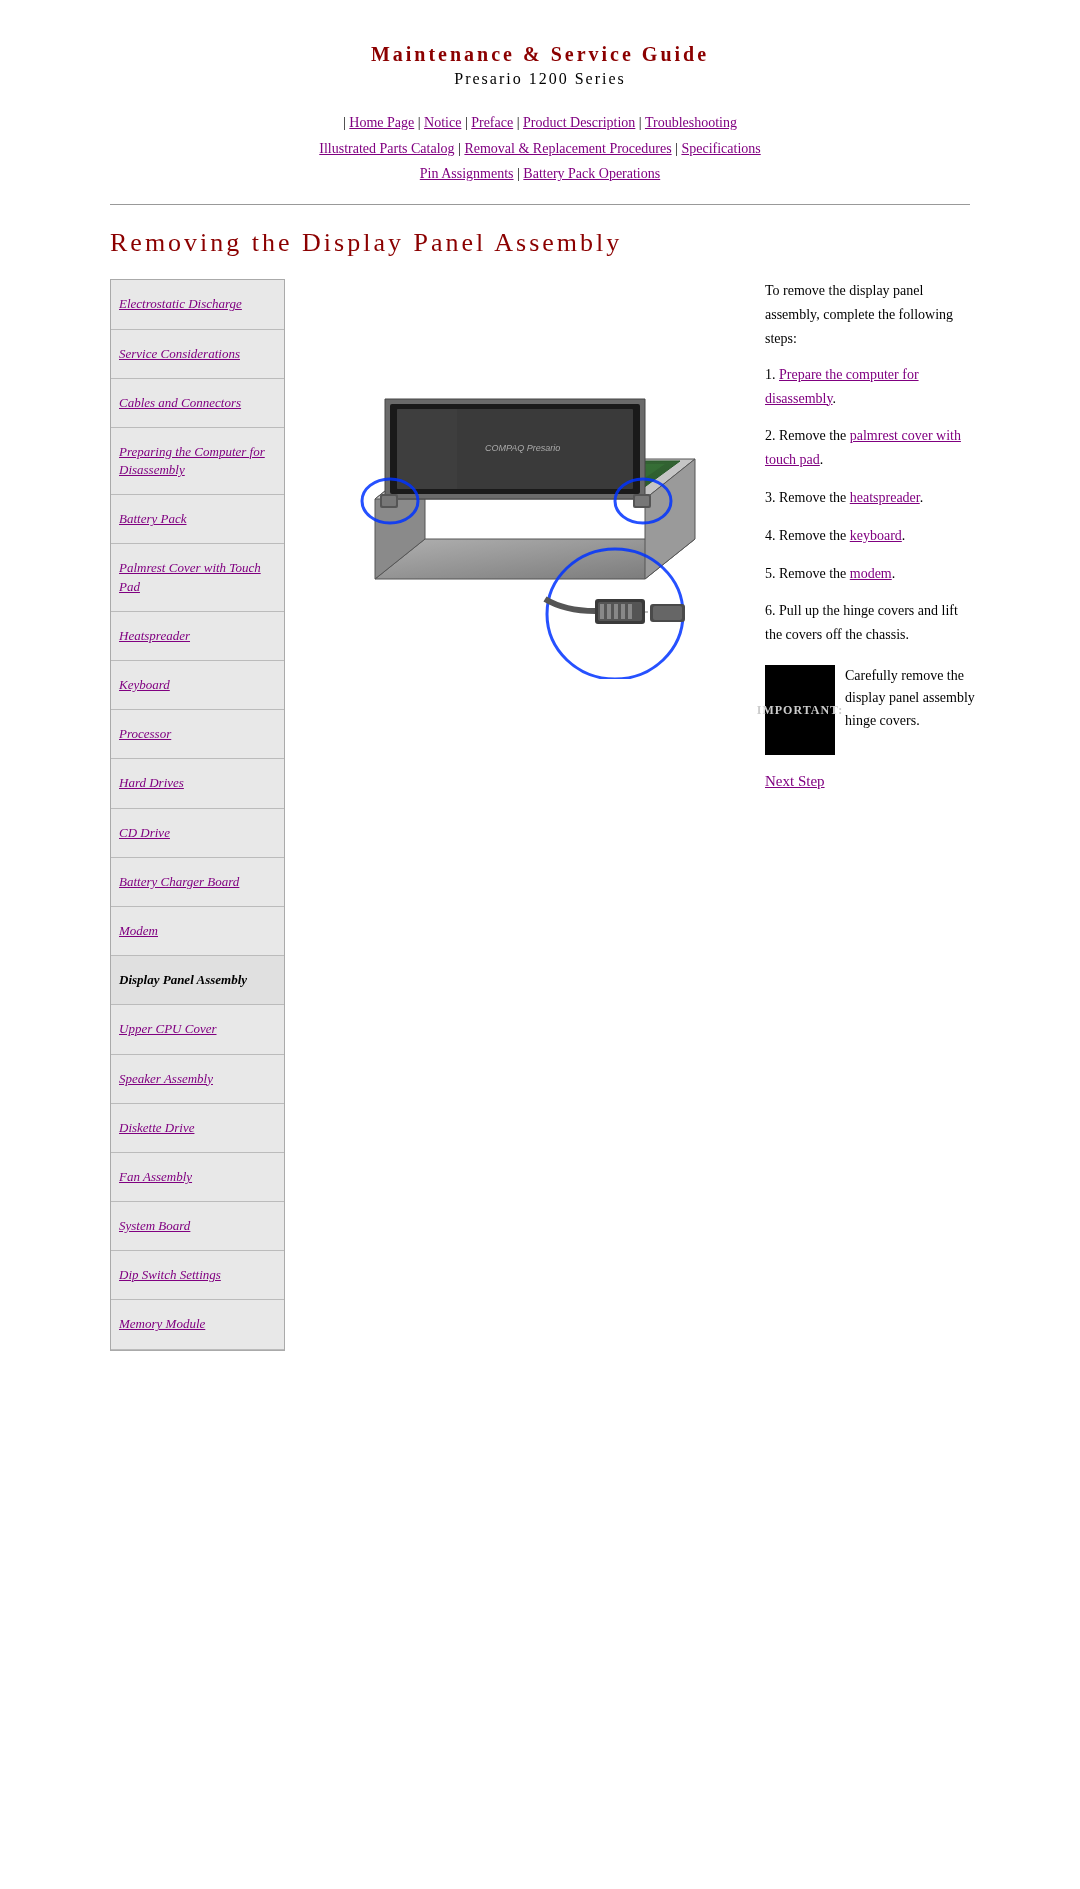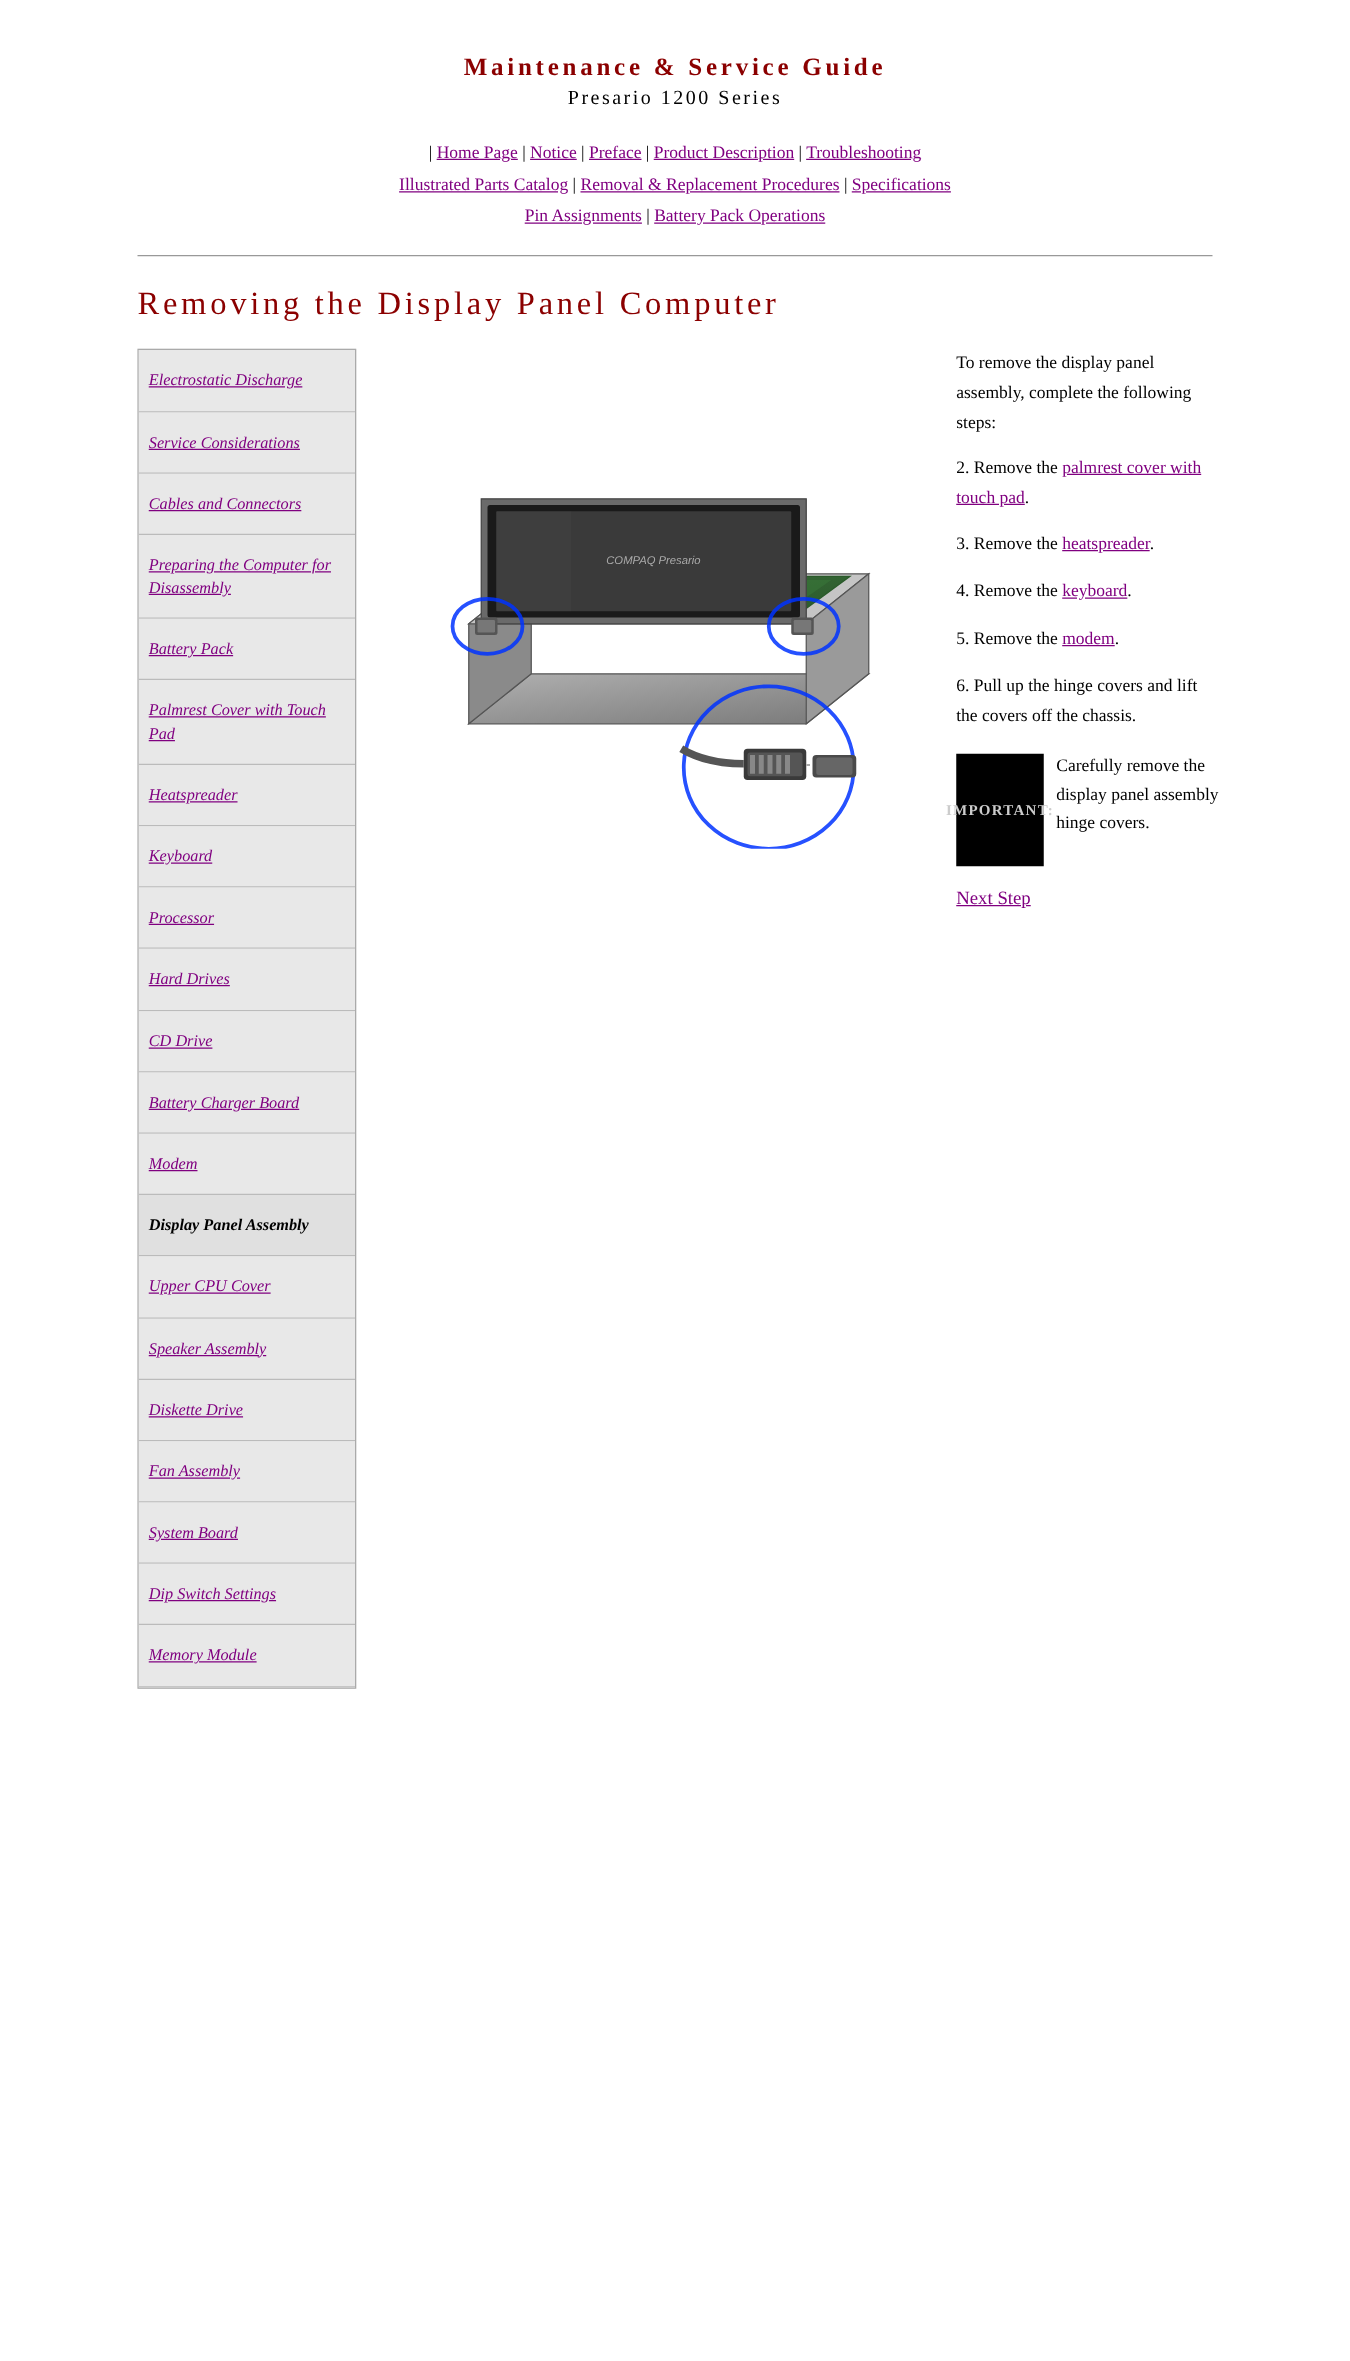--- a/index.html
+++ b/index.html
@@ -170,21 +170,21 @@
     <a href="#">Illustrated Parts Catalog</a>
     <span> | </span><a href="#">Removal &amp; Replacement Procedures</a>
     <span> | </span><a href="#">Specifications</a>
     <br>
     <a href="#">Pin Assignments</a>
     <span> | </span><a href="#">Battery Pack Operations</a>
   </div>
 
   <hr class="divider">
 
-  <h1 class="page-title">Removing the Display Panel Computer</h1>
+  <h1 class="page-title">Removing the Display Panel Assembly</h1>
 
   <div class="content-layout">
 
     <nav class="sidebar">
       <a class="sidebar-item"><em>Electrostatic Discharge</em></a>
       <a class="sidebar-item"><em>Service Considerations</em></a>
       <a class="sidebar-item"><em>Cables and Connectors</em></a>
       <a class="sidebar-item"><em>Preparing the Computer for Disassembly</em></a>
       <a class="sidebar-item"><em>Battery Pack</em></a>
       <a class="sidebar-item"><em>Palmrest Cover with Touch Pad</em></a>
@@ -283,20 +283,23 @@
             <line x1="100" y1="63" x2="105" y2="63" stroke="#aaa" stroke-width="1.5" stroke-dasharray="3,2"></line>
           </g>
 
         </svg>
       </div>
     </div>
 
     <div class="right-panel">
       <p>To remove the display panel assembly, complete the following steps:</p>
 
+      <div class="step">
+        <span>1. </span><a href="#">Prepare the computer for disassembly</a><span>.</span>
+      </div>
 
       <div class="step">
         <span>2. Remove the </span><a href="#">palmrest cover with touch pad</a><span>.</span>
       </div>
 
       <div class="step">
         <span>3. Remove the </span><a href="#">heatspreader</a><span>.</span>
       </div>
 
       <div class="step">

